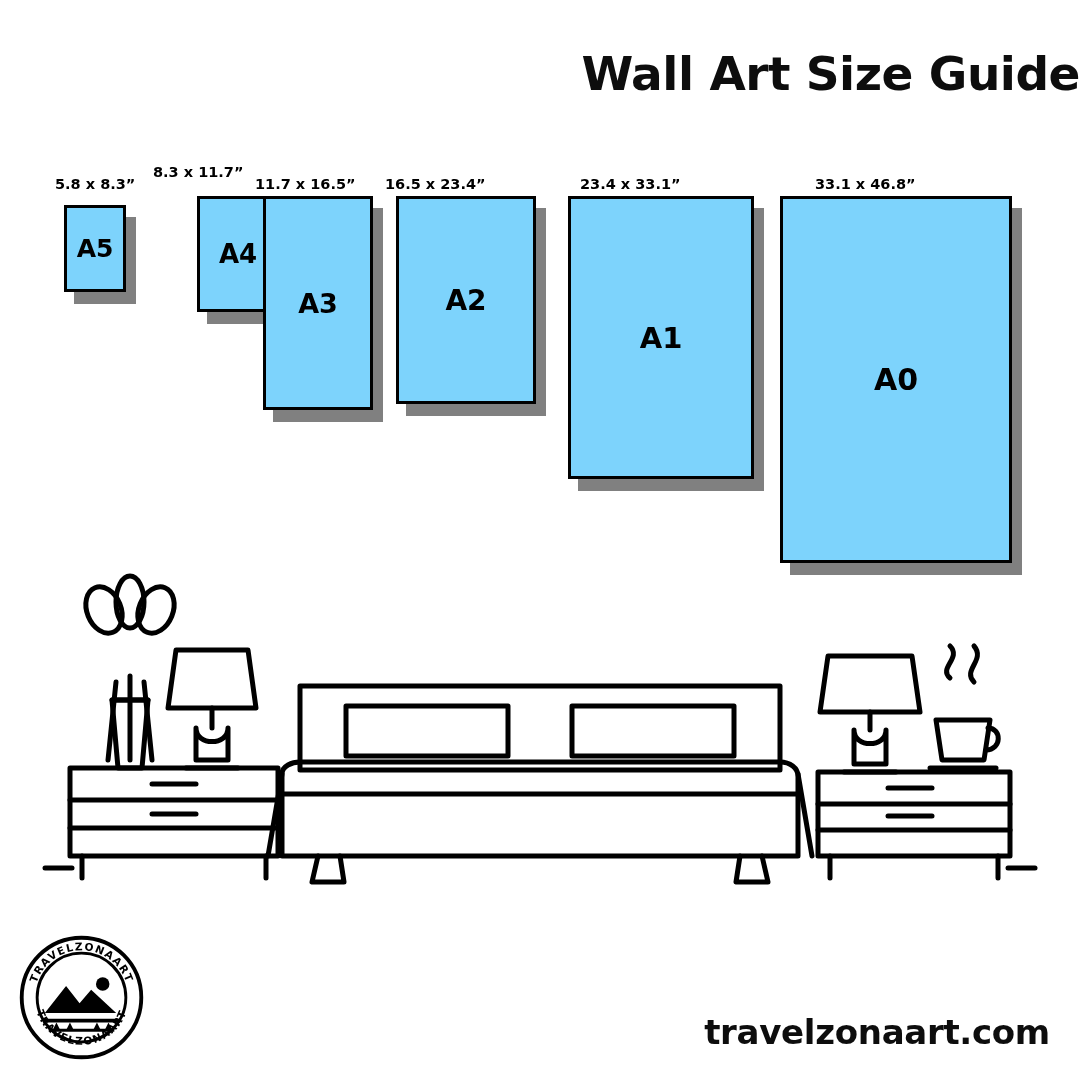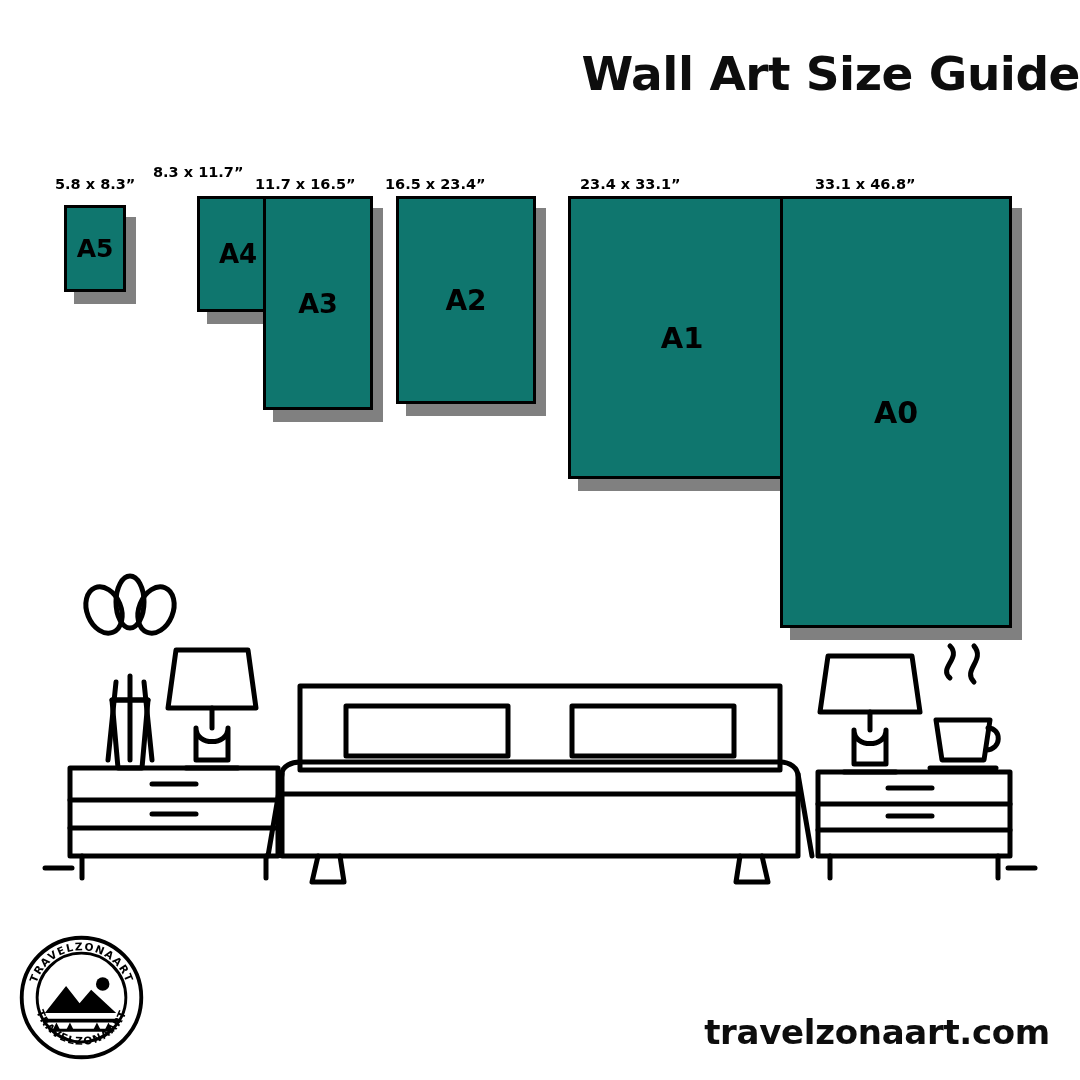--- a/index.html
+++ b/index.html
@@ -47,21 +47,21 @@
     top: 12px;
     width: 100%;
     height: 100%;
   }
   .frame-box {
     position: absolute;
     left: 0;
     top: 0;
     width: 100%;
     height: 100%;
-    background: #0f766e;
+    background: #7dd3fc;
     border: 3px solid #000000;
     box-sizing: border-box;
     display: flex;
     align-items: center;
     justify-content: center;
   }
   .frame-label {
     font-size: 26px;
     font-weight: 700;
     color: #000000;
@@ -141,29 +141,29 @@
   <div class="frame-dims" style="left:255px; top:176px; width:126px;">11.7 x 16.5”</div>
 
   <div class="frame-group" style="left:396px; top:196px; width:140px; height:208px;">
     <div class="frame-shadow"></div>
     <div class="frame-box">
       <span class="frame-label lbl-a2">A2</span>
     </div>
   </div>
   <div class="frame-dims" style="left:385px; top:176px; width:162px;">16.5 x 23.4”</div>
 
-  <div class="frame-group" style="left:568px; top:196px; width:186px; height:283px;padding-left:42px;">
+  <div class="frame-group" style="left:568px; top:196px; width:186px; height:283px;">
     <div class="frame-shadow"></div>
     <div class="frame-box">
       <span class="frame-label lbl-a1">A1</span>
     </div>
   </div>
   <div class="frame-dims" style="left:580px; top:176px; width:162px;">23.4 x 33.1”</div>
 
-  <div class="frame-group" style="left:780px; top:196px; width:232px; height:432px;">
+  <div class="frame-group" style="left:780px; top:196px; width:232px; height:367px;">
     <div class="frame-shadow"></div>
     <div class="frame-box">
       <span class="frame-label lbl-a0">A0</span>
     </div>
   </div>
   <div class="frame-dims" style="left:815px; top:176px; width:162px;">33.1 x 46.8”</div>
 
 </div>
 
 <svg id="furniture" viewBox="0 0 1080 360" xmlns="http://www.w3.org/2000/svg" fill="none" stroke="#000" stroke-width="5" stroke-linecap="round" stroke-linejoin="round">

